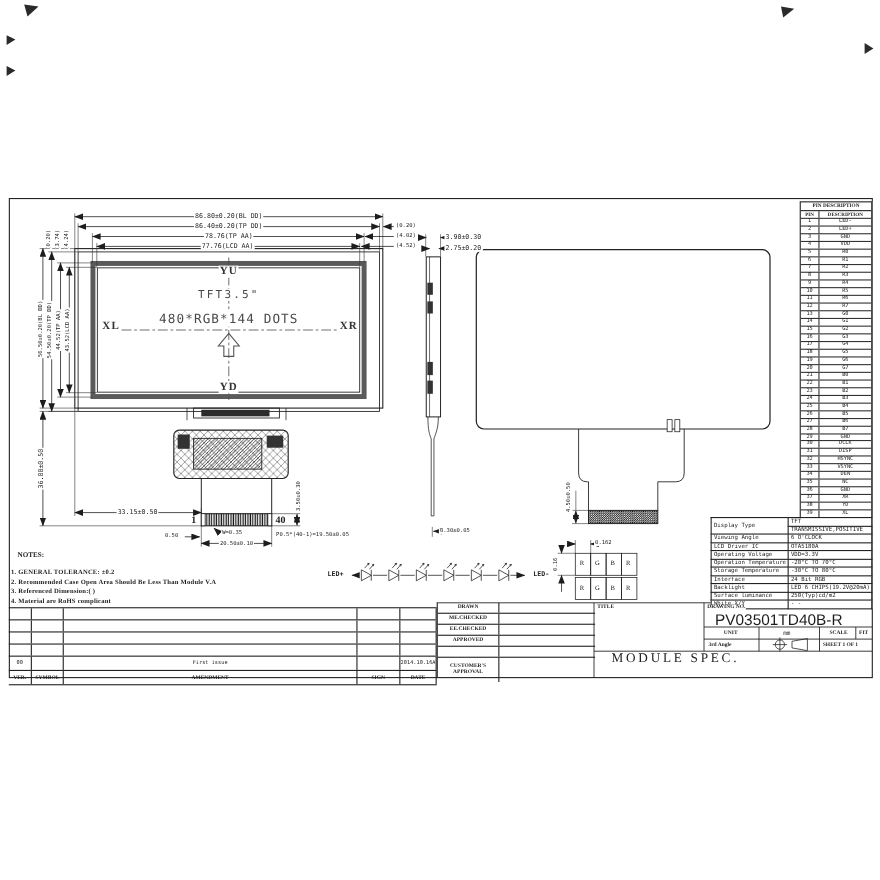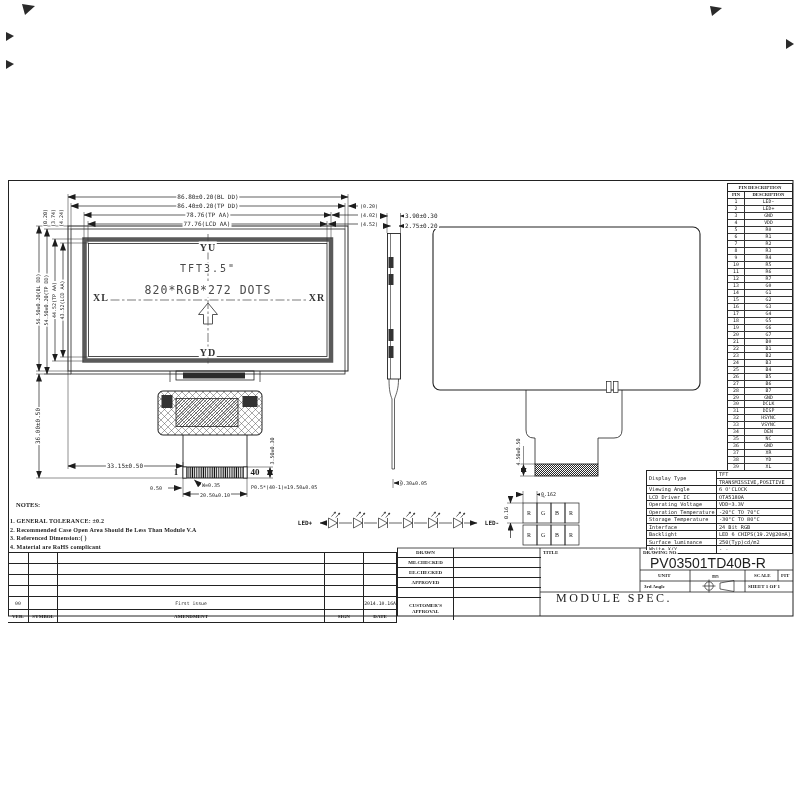--- a/index.html
+++ b/index.html
@@ -237,21 +237,21 @@
   <div class="lbl rot f5" style="left:46px;top:300px">54.50±0.20(TP DD)</div>
   <div class="lbl rot f5" style="left:54px;top:300px">44.52(TP AA)</div>
   <div class="lbl rot f5" style="left:62px;top:300px">43.52(LCD AA)</div>
   <div class="lbl rot f5" style="left:45px;top:218px">(0.20)</div>
   <div class="lbl rot f5" style="left:53px;top:218px">(3.74)</div>
   <div class="lbl rot f5" style="left:61px;top:218px">(4.24)</div>
   <div class="lbl rot" style="left:38px;top:426px">36.00±0.50</div>
 
   <div class="lbl c scr-dir" style="left:208px;top:247px">YU</div>
   <div class="lbl c scr-mono" style="left:208px;top:268px">TFT3.5"</div>
-  <div class="lbl c scr-big" style="left:208px;top:290px">820*RGB*272 DOTS</div>
+  <div class="lbl c scr-big" style="left:208px;top:290px">480*RGB*144 DOTS</div>
   <div class="lbl c scr-dir" style="left:101px;top:297px">XL</div>
   <div class="lbl c scr-dir" style="left:317px;top:297px">XR</div>
   <div class="lbl c scr-dir" style="left:208px;top:352px">YD</div>
 
   <div class="lbl c pinnum nobg" style="left:176px;top:472px">1</div>
   <div class="lbl c pinnum nobg" style="left:255px;top:472px">40</div>
   <div class="lbl c" style="left:125px;top:466px">33.15±0.50</div>
   <div class="lbl ly f5" style="left:201px;top:485px">W=0.35</div>
   <div class="lbl c f5" style="left:156px;top:488px">0.50</div>
   <div class="lbl c f5" style="left:215px;top:495px">20.50±0.10</div>

